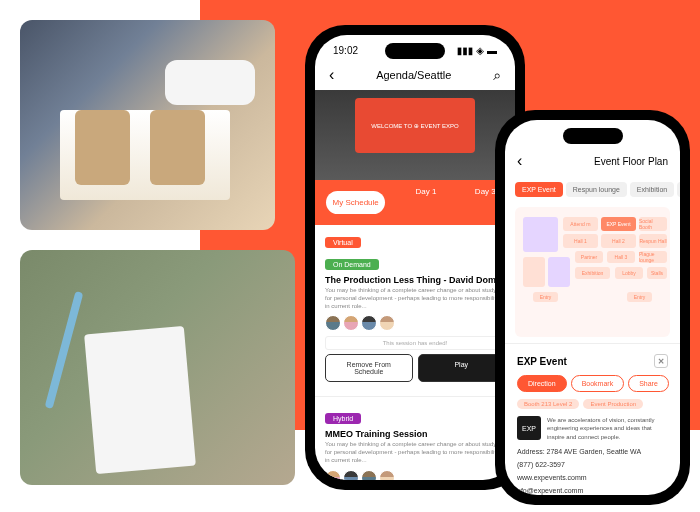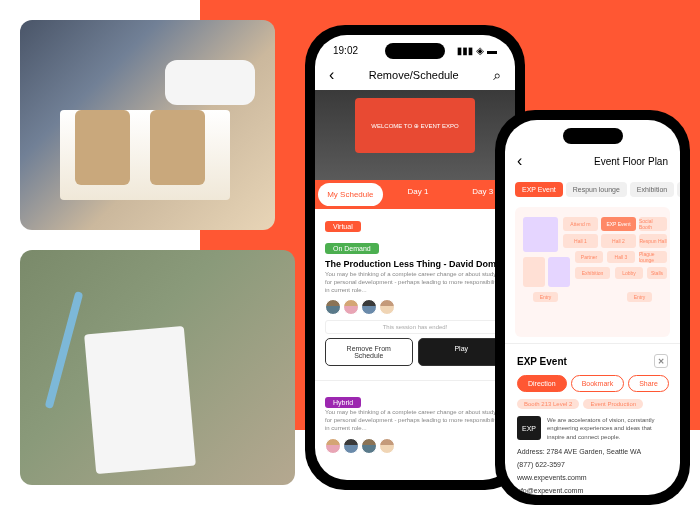--- a/index.html
+++ b/index.html
@@ -20,21 +20,21 @@
 .notch{position:absolute;top:8px;left:50%;transform:translateX(-50%);width:60px;height:16px;background:#000;border-radius:10px;z-index:10}
 .status-bar{display:flex;justify-content:space-between;padding:10px 18px 4px;font-size:10px;font-weight:400}
 .status-icons{display:flex;gap:3px;align-items:center}
 .header{display:flex;align-items:center;justify-content:space-between;padding:6px 14px;font-size:11px;font-weight:500}
 .back-icon{font-size:16px}
 .search-icon{font-size:14px}
 .hero{height:90px;background:linear-gradient(#3a3a3a 0%,#5a5a5a 100%);position:relative;display:flex;justify-content:center;padding-top:8px}
 .stage{width:120px;height:55px;background:#e84a33;border-radius:4px;display:flex;align-items:center;justify-content:center;color:#fff;font-size:6px}
 .tabs{display:flex;background:#ff5733;padding:0}
 .tab{flex:1;padding:7px 4px;font-size:8px;text-align:center;color:#fff}
-.tab.active{background:#fff;color:#ff5733;border-radius:14px;margin:3px}
+.tab.active{background:#fff;color:#ff5733;border-radius:14px;margin:11px}
 .section{padding:6px 10px}
 .badge{display:inline-block;padding:2px 8px;font-size:7px;border-radius:3px;color:#fff}
 .badge-virtual{background:#ff5733}
 .badge-ondemand{background:#4caf50}
 .badge-hybrid{background:#9c27b0}
 .star{float:right;color:#ccc;font-size:12px}
 .title{font-size:9px;font-weight:600;margin:4px 0 2px}
 .desc{font-size:6px;color:#888;line-height:1.3}
 .avatars{display:flex;gap:2px;margin:5px 0}
 .avatar{width:16px;height:16px;border-radius:50%;background:#ddd;border:1px solid #fff}
@@ -103,21 +103,21 @@
     <div class="status-bar">
       <span>19:02</span>
       <div class="status-icons">
         <span>▮▮▮</span>
         <span>◈</span>
         <span>▬</span>
       </div>
     </div>
     <div class="header">
       <span class="back-icon">‹</span>
-      <span>Remove/Schedule</span>
+      <span>Agenda/Seattle</span>
       <span class="search-icon">⌕</span>
     </div>
     <div class="hero">
       <div class="stage">WELCOME TO ⊕ EVENT EXPO</div>
     </div>
     <div class="tabs">
       <div class="tab active">My Schedule</div>
       <div class="tab">Day 1</div>
       <div class="tab">Day 3</div>
     </div>
@@ -137,20 +137,21 @@
       <div class="ended">This session has ended!</div>
       <div class="btns">
         <div class="btn btn-outline">Remove From Schedule</div>
         <div class="btn btn-dark">Play</div>
       </div>
     </div>
     <div class="divider"></div>
     <div class="section">
       <span class="badge badge-hybrid">Hybrid</span>
       <span class="star">☆</span>
+      <div class="title">MMEO Training Session</div>
       <div class="desc">You may be thinking of a complete career change or about studying for personal development - perhaps leading to more responsibility in current role...</div>
       <div class="avatars">
         <div class="avatar av2"></div>
         <div class="avatar av3"></div>
         <div class="avatar av1"></div>
         <div class="avatar av4"></div>
       </div>
     </div>
   </div>
 </div>

